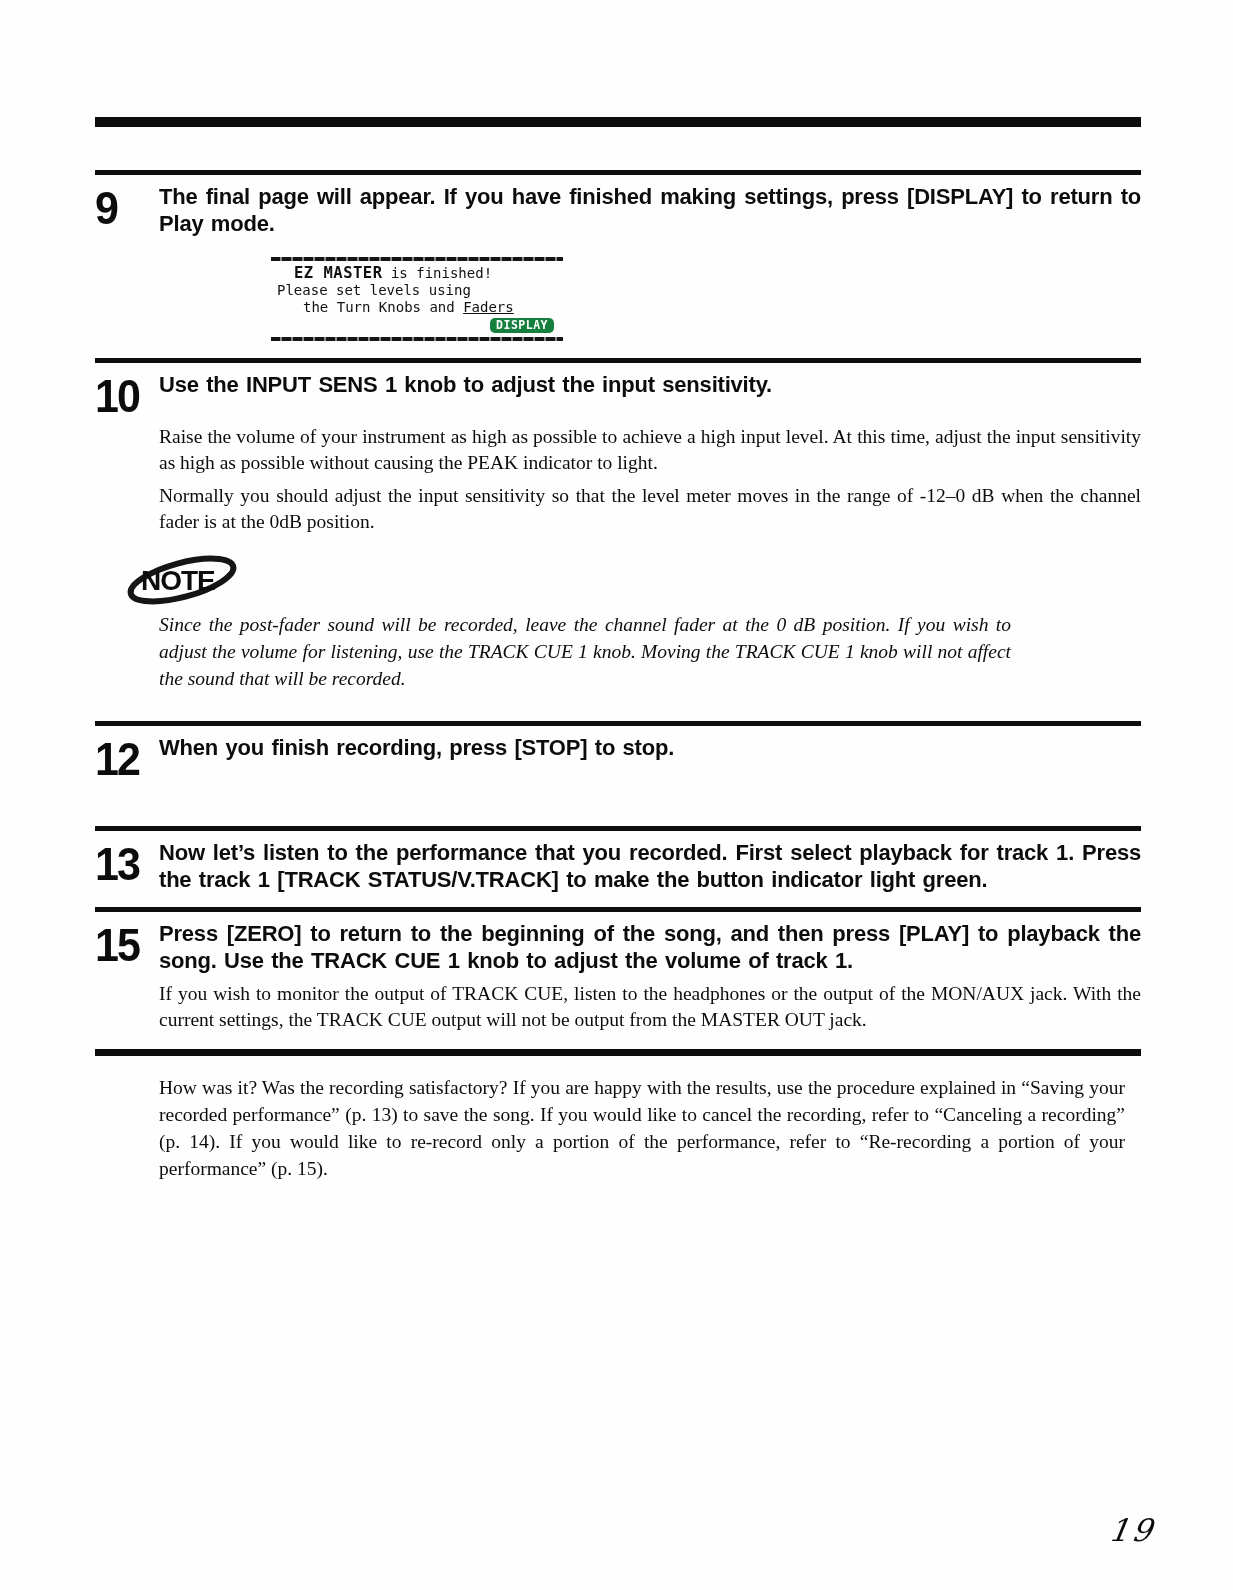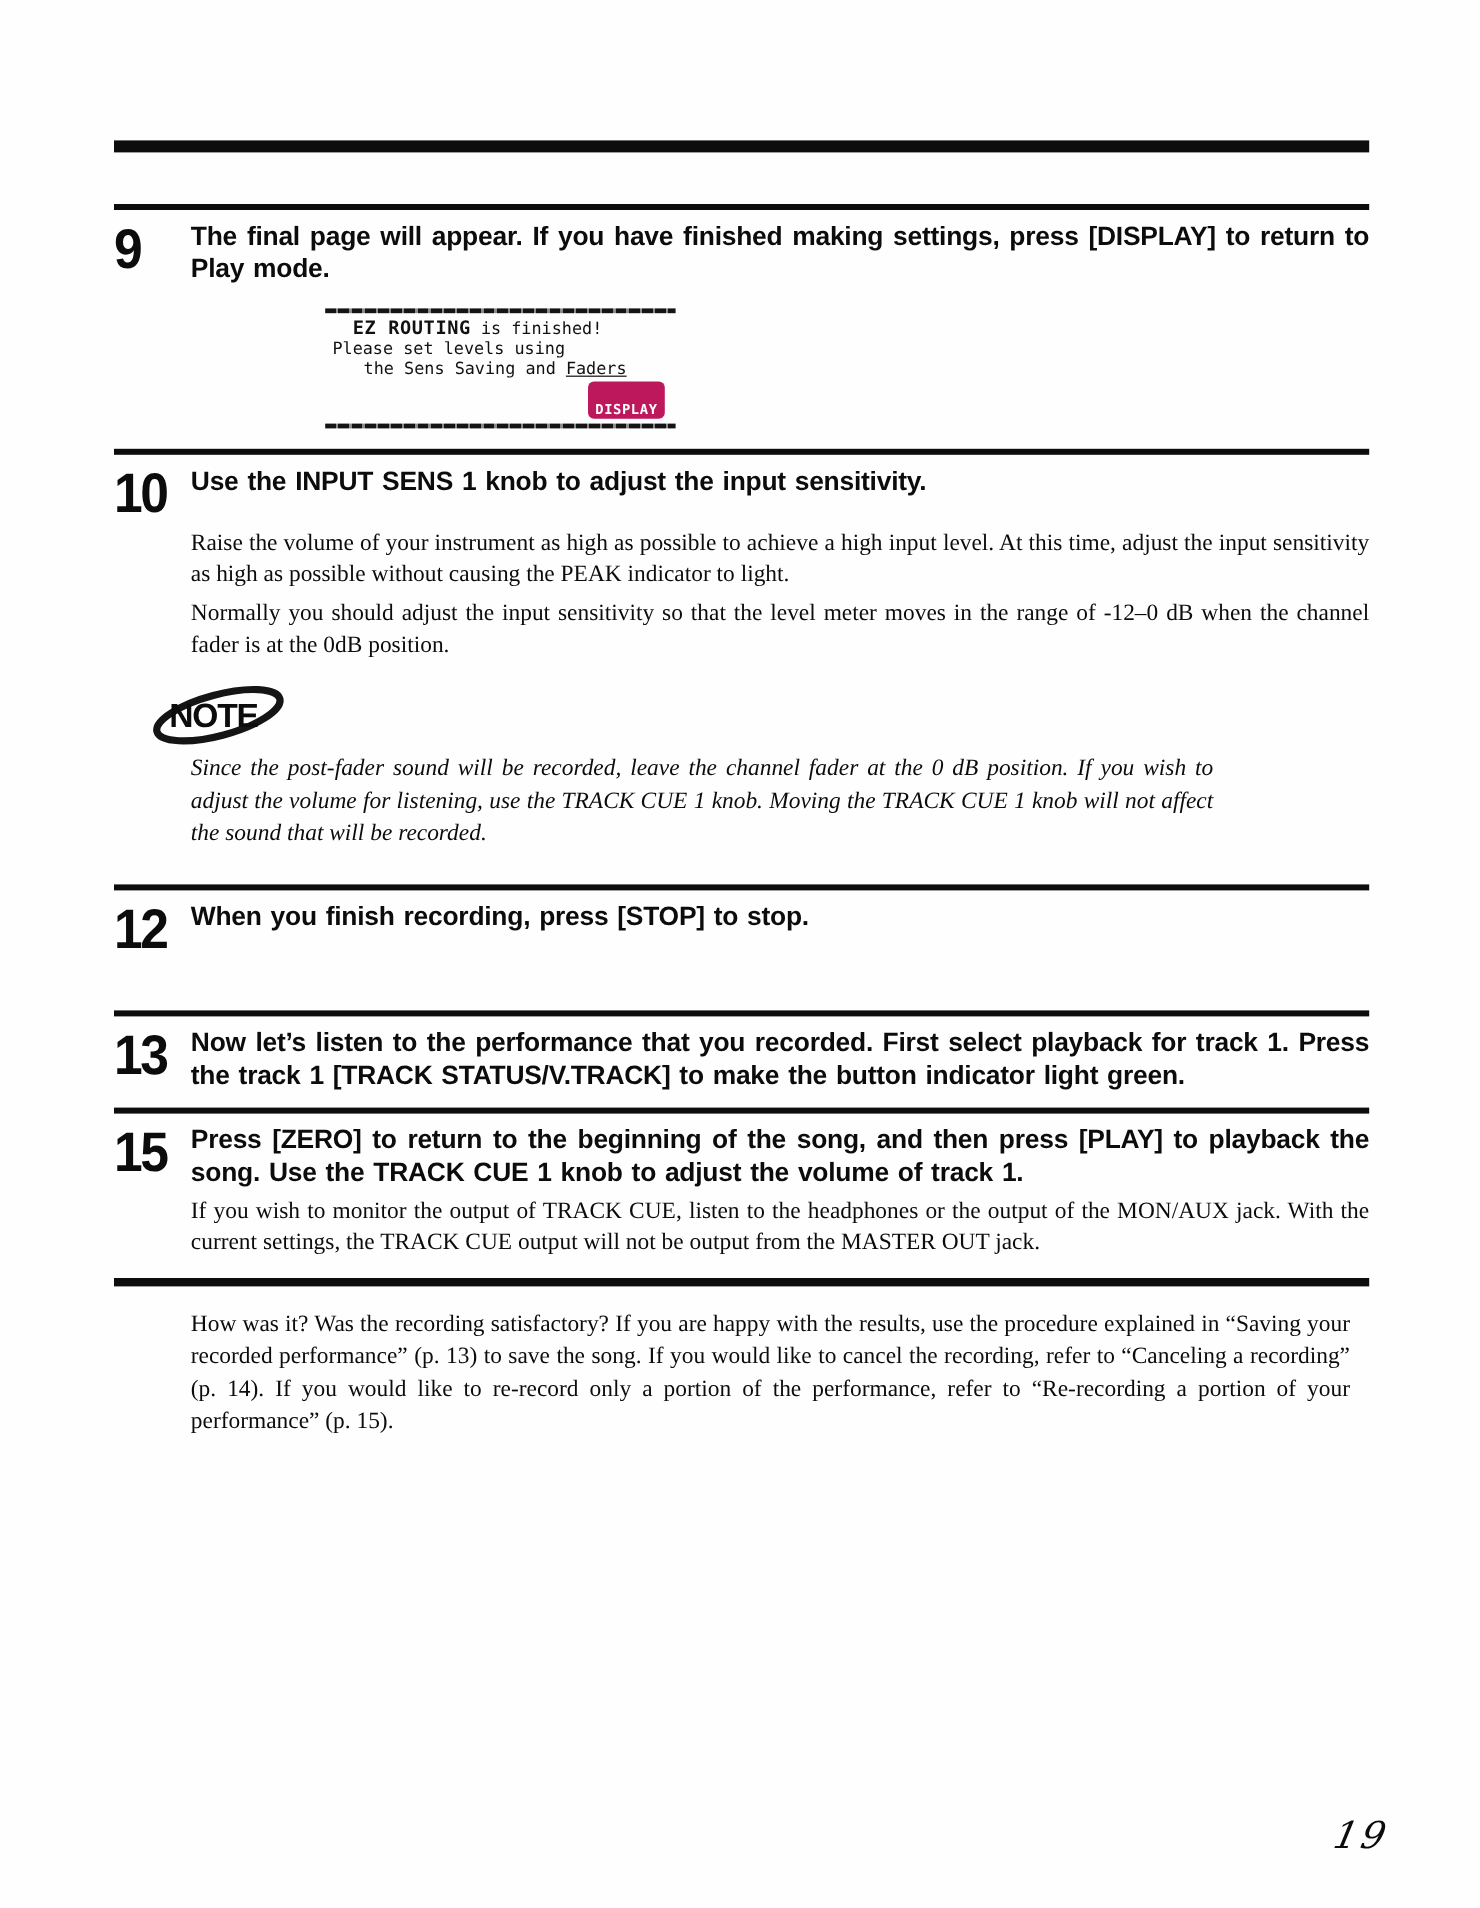--- a/index.html
+++ b/index.html
@@ -57,24 +57,24 @@
     color:#111;
   }
   .lcd-line.l1 { padding-left:18px; }
   .lcd-line.l1 .lcd-bold { font-weight:700; font-size:15.5px; letter-spacing:0.5px; }
   .lcd-line.l2 { padding-left:1px; }
   .lcd-line.l3 { padding-left:27px; }
   .lcd-underline { text-decoration:underline; }
   .lcd-btn-row { text-align:right; padding-right:4px; margin-top:1px; line-height:15px; }
   .lcd-btn {
     display:inline-block;
-    background:#be185d; color:#fff;
+    background:#15803d; color:#fff;
     font-family:"DejaVu Sans Mono", monospace;
     font-weight:700; font-size:11.5px; line-height:14px;
-    padding:16px 6px 1px; border-radius:5px; letter-spacing:0.5px;
+    padding:0 6px 1px; border-radius:5px; letter-spacing:0.5px;
   }
 
   
   .note-row { display:flex; margin:10px 0 12px 28px;flex-direction:column; }
   .note-icon {
     flex:none; position:relative;
     width:118px; height:62px; margin-top:4px;
   }
   .note-icon svg { position:absolute; left:0; top:0; }
   .note-word {
@@ -123,23 +123,23 @@
     <div class="topbar"></div>
 
     <section class="step first-step pb-sec9">
       <div class="step-row">
         <div class="step-num">9</div>
         <h2 class="step-heading">The final page will appear. If you have finished making settings, press [DISPLAY] to return to Play mode.</h2>
       </div>
       <div class="lcd">
         <div class="lcd-edge"></div>
         <div class="lcd-body">
-          <div class="lcd-line l1"><span class="lcd-bold">EZ ROUTING</span><span> is finished!</span></div>
+          <div class="lcd-line l1"><span class="lcd-bold">EZ MASTER</span><span> is finished!</span></div>
           <div class="lcd-line l2">Please set levels using</div>
-          <div class="lcd-line l3"><span>the Sens Saving and </span><span class="lcd-underline">Faders</span></div>
+          <div class="lcd-line l3"><span>the Turn Knobs and </span><span class="lcd-underline">Faders</span></div>
           <div class="lcd-btn-row"><span class="lcd-btn">DISPLAY</span></div>
         </div>
         <div class="lcd-edge"></div>
       </div>
     </section>
 
     <section class="step pb-sec10">
       <div class="step-row">
         <div class="step-num">10</div>
         <h2 class="step-heading">Use the INPUT SENS 1 knob to adjust the input sensitivity.</h2>

